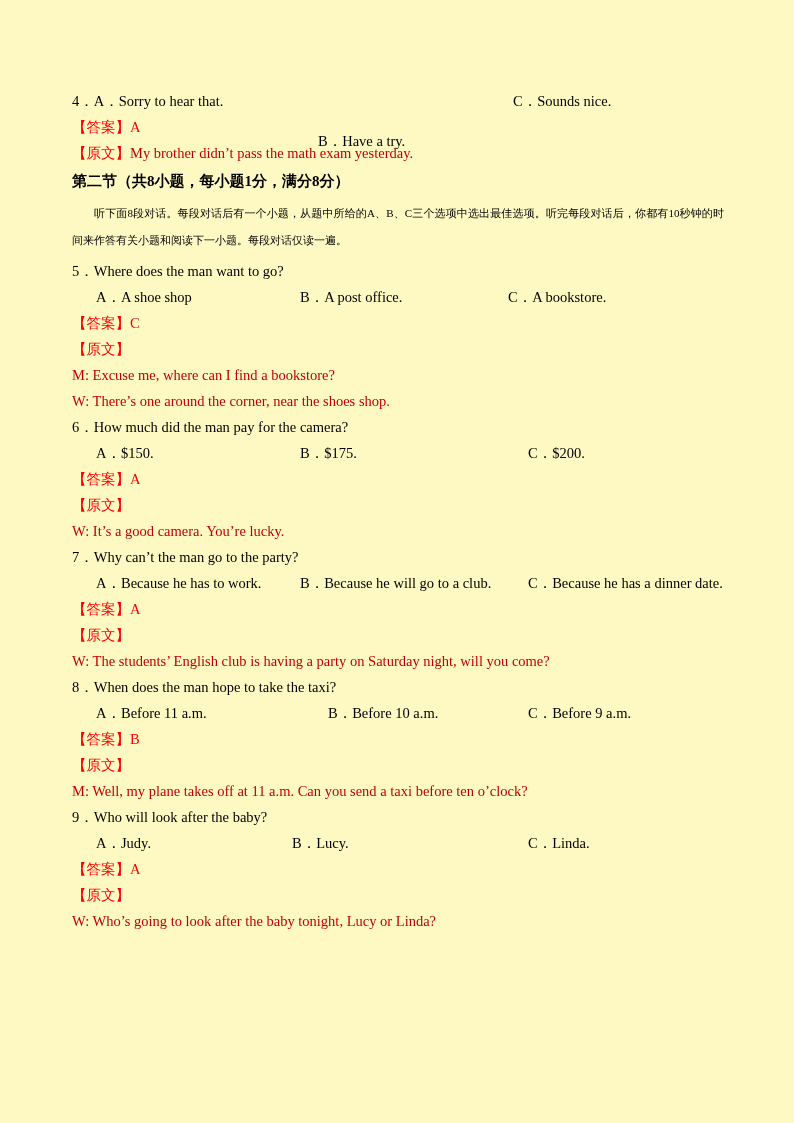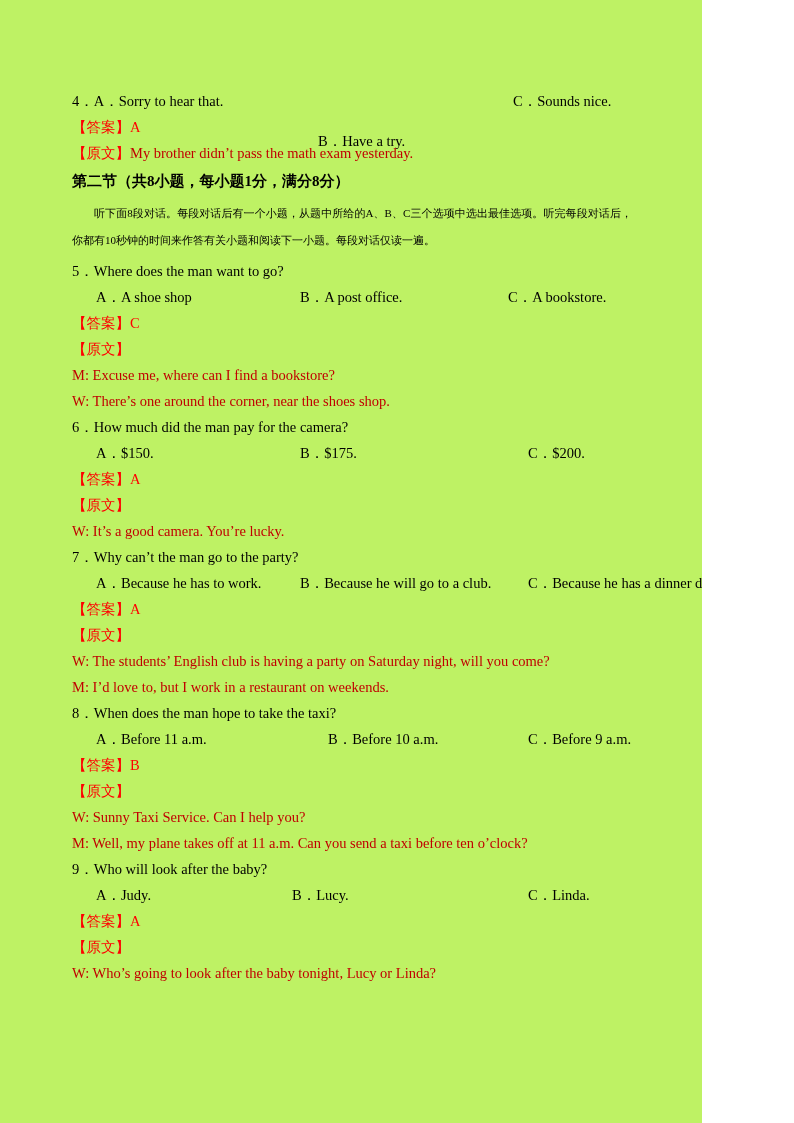--- a/index.html
+++ b/index.html
@@ -2,23 +2,23 @@
 <html><head>
 <meta charset="utf-8">
 <style>
   html, body {
     margin: 0;
     padding: 0;
     background: #ffffff;
   }
   .page {
     position: relative;
-    width: 702px;
+    width: 794px;
     height: 1123px;
-    background: #bef264;
+    background: #fef9c3;
     box-sizing: border-box;
     padding: 88px 70px 0 72px;
     font-family: "Liberation Serif", "DejaVu Serif", serif;
     font-size: 14.5px;
     color: #000000;
     overflow: hidden;
   }
   .line {
     position: relative;
     line-height: 26px;
@@ -86,30 +86,28 @@
     <div class="line transcript">W: It’s a good camera. You’re lucky.</div>
     <div class="line question">7．Why can’t the man go to the party?</div>
     <div class="line options">
       <span class="opt" style="left: 24px;">A．Because he has to work.</span>
       <span class="opt" style="left: 228px;">B．Because he will go to a club.</span>
       <span class="opt" style="left: 456px;">C．Because he has a dinner date.</span>
     </div>
     <div class="line answer"><span class="lab">【答案】</span><span class="val">A</span></div>
     <div class="line source-label"><span class="lab">【原文】</span></div>
     <div class="line transcript">W: The students’ English club is having a party on Saturday night, will you come?</div>
-    <div class="line transcript">M: I’d love to, but I work in a restaurant on weekends.</div>
     <div class="line question">8．When does the man hope to take the taxi?</div>
     <div class="line options">
       <span class="opt" style="left: 24px;">A．Before 11 a.m.</span>
       <span class="opt" style="left: 220px; margin-left: 36px;">B．Before 10 a.m.</span>
       <span class="opt" style="left: 456px;">C．Before 9 a.m.</span>
     </div>
     <div class="line answer"><span class="lab">【答案】</span><span class="val">B</span></div>
     <div class="line source-label"><span class="lab">【原文】</span></div>
-    <div class="line transcript">W: Sunny Taxi Service. Can I help you?</div>
     <div class="line transcript">M: Well, my plane takes off at 11 a.m. Can you send a taxi before ten o’clock?</div>
     <div class="line question">9．Who will look after the baby?</div>
     <div class="line options">
       <span class="opt" style="left: 24px;">A．Judy.</span>
       <span class="opt" style="left: 220px;">B．Lucy.</span>
       <span class="opt" style="left: 456px;">C．Linda.</span>
     </div>
     <div class="line answer"><span class="lab">【答案】</span><span class="val">A</span></div>
     <div class="line source-label"><span class="lab">【原文】</span></div>
     <div class="line transcript">W: Who’s going to look after the baby tonight, Lucy or Linda?</div>

